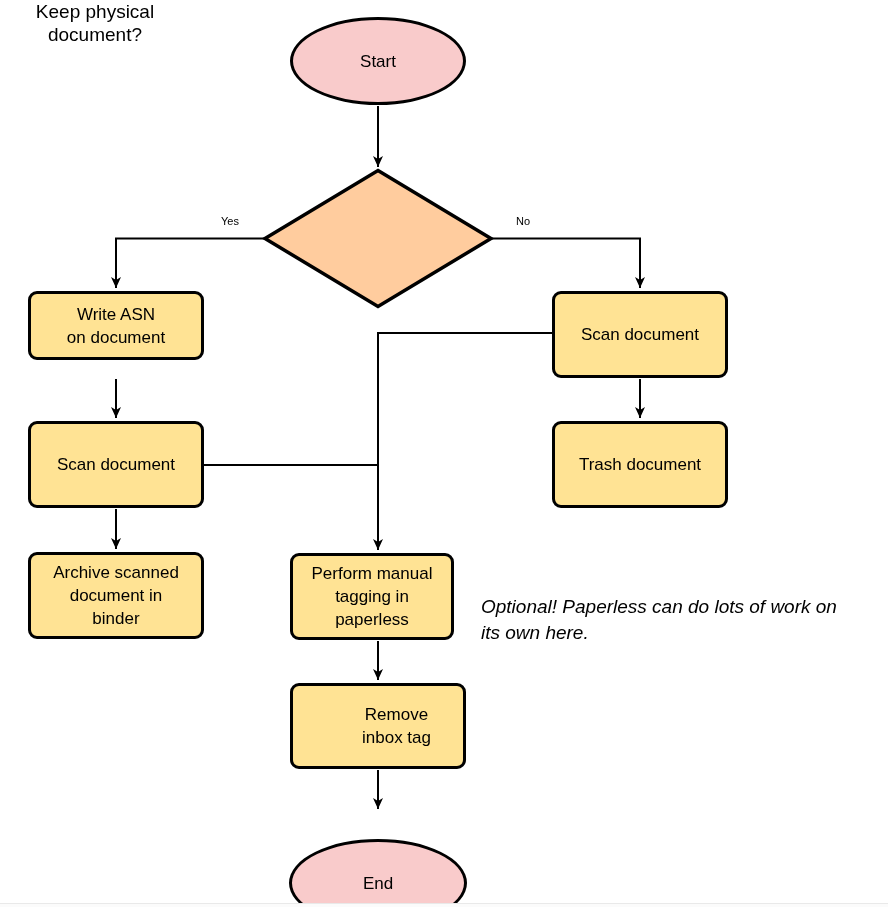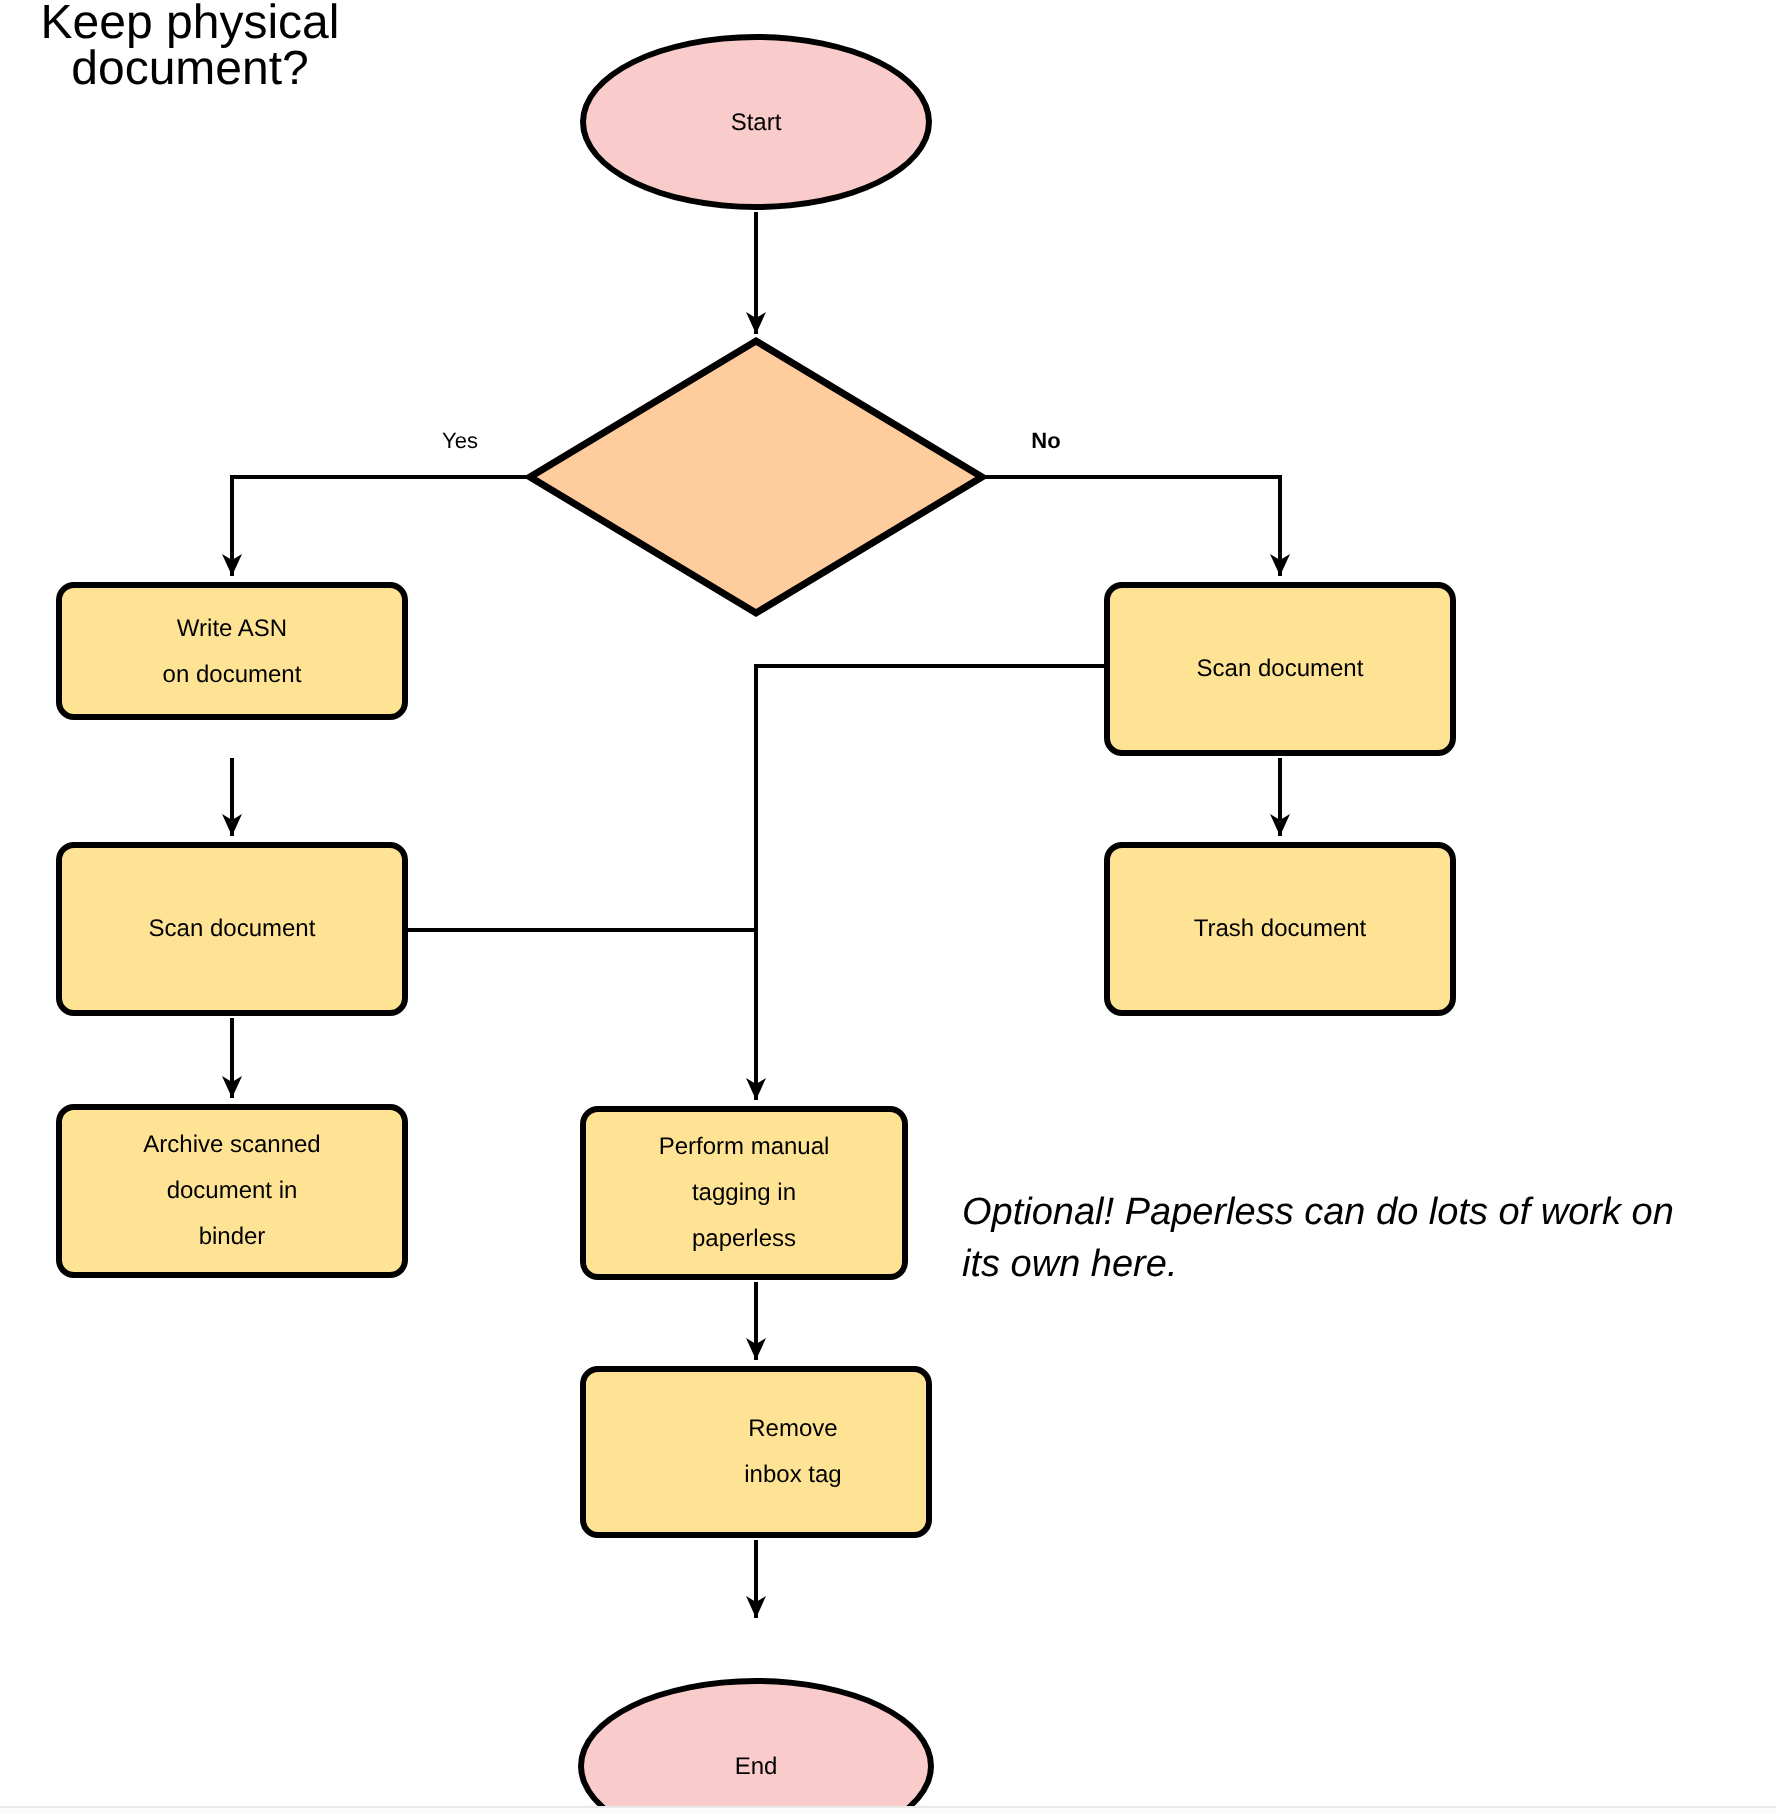--- a/index.html
+++ b/index.html
@@ -9,21 +9,21 @@
     font-family:"Liberation Sans", sans-serif;
     color:#000;
   }
   #canvas{position:absolute;inset:0;width:888px;height:907px;}
   svg#wires{position:absolute;left:0;top:0;width:888px;height:907px;}
   .edge{stroke:var(--stroke,#000);stroke-width:2;fill:none;}
   .diamond{fill:var(--decision_fill,#FFCC9E);stroke:var(--stroke,#000);stroke-width:3.5;}
   .arrowhead{fill:var(--stroke,#000);}
   .node{
     position:absolute;display:flex;align-items:center;justify-content:center;
-    text-align:center;font-size:12px;line-height:23px;white-space:pre-line;
+    text-align:center;font-size:17px;line-height:23px;white-space:pre-line;
     box-sizing:border-box;
   }
   .process{
     background:var(--process_fill,#FFE394);
     border:3px solid var(--stroke,#000);
     border-radius:9px;
   }
   .terminator{
     background:var(--terminator_fill,#F9CBCB);
     border:3px solid var(--stroke,#000);
@@ -42,23 +42,23 @@
   #node-write-asn    {left:28px;  top:291px; width:176px; height:69px;}
   #node-scan-left    {left:28px;  top:421px; width:176px; height:87px;}
   #node-archive      {left:28px;  top:552px; width:176px; height:87px;}
   #node-scan-right   {left:552px; top:291px; width:176px; height:87px;}
   #node-trash        {left:552px; top:421px; width:176px; height:87px;}
   #node-perform      {left:290px; top:553px; width:164px; height:87px;}
   #node-remove       {left:290px; top:683px; width:176px; height:86px;padding-left:37px;}
   #node-end          {left:289px; top:839px; width:178px; height:88px;}
   #decision-label    {left:283px; top:214px; width:190px; height:46px;
                       display:flex;align-items:center;justify-content:center;
-                      text-align:center;font-size:24px;line-height:23px;white-space:pre-line;}
+                      text-align:center;font-size:19px;line-height:23px;white-space:pre-line;}
   #label-yes         {left:196px; top:210px; width:64px;}
-  #label-no          {left:489px; top:210px; width:64px;font-weight:bold;}
+  #label-no          {left:489px; top:210px; width:64px;}
   #annotation        {left:481px; top:594px; width:420px;}
   #bottom-edge{
     position:absolute;left:0;top:903px;width:888px;height:4px;
     background:#fbfbfb;border-top:1px solid #e9e9e9;
   }
 </style>
 </head>
 <body>
 
 <div id="canvas">

